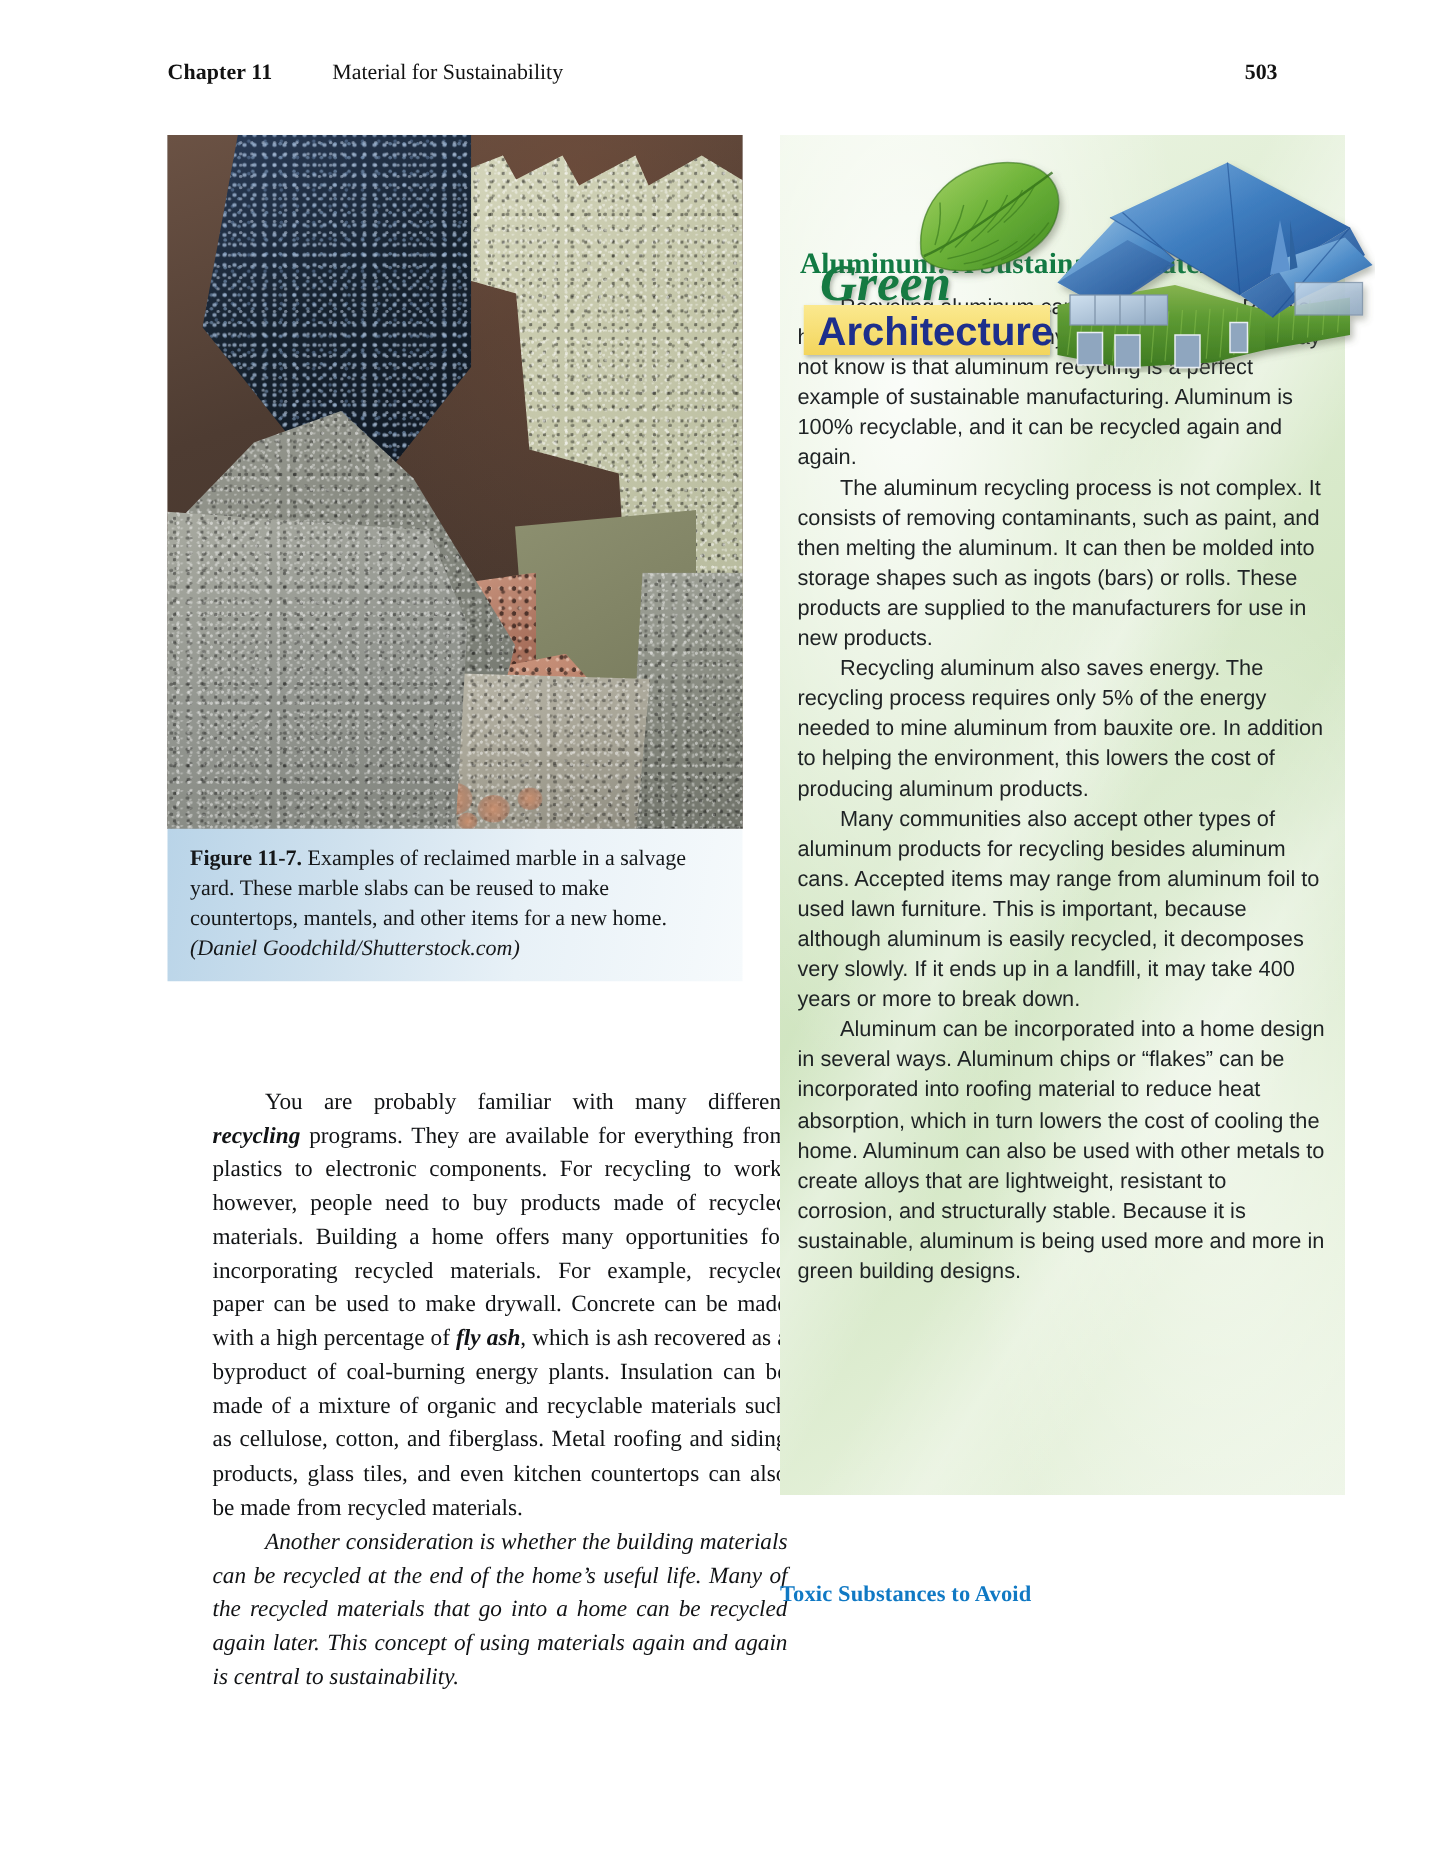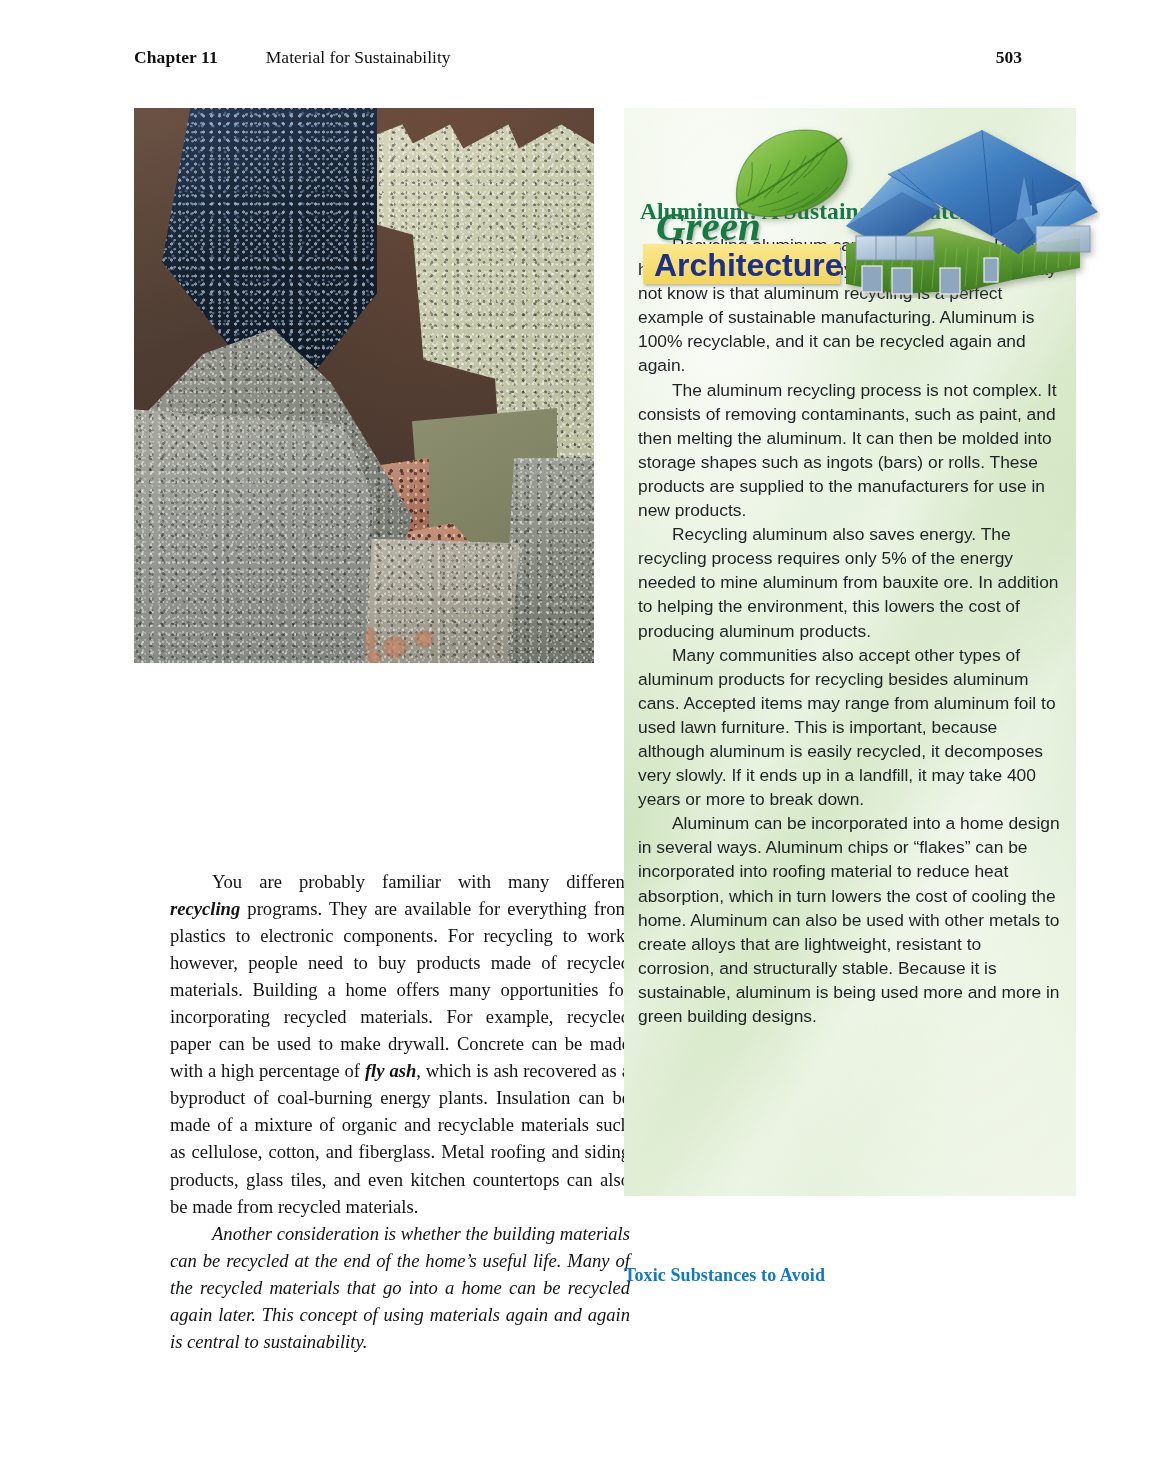--- a/index.html
+++ b/index.html
@@ -346,20 +346,23 @@
         <div class="rust" style="left:52px;top:98px;width:26px;height:22px;"></div>
         <div class="rust" style="left:84px;top:92px;width:20px;height:18px;"></div>
         <div class="rust" style="left:36px;top:112px;width:16px;height:14px;"></div>
       </div>
 
       <div class="slab slab-fg">
         <div class="grain"></div>
       </div>
     </div>
 
+    <figcaption class="caption">
+      <b>Figure 11-7.</b><span> Examples of reclaimed marble in a salvage yard. These marble slabs can be reused to make countertops, mantels, and other items for a new home. </span><i>(Daniel Goodchild/Shutterstock.com)</i>
+    </figcaption>
   </figure>
 </div>
 
 <div class="body-left">
   <p><span>You are probably familiar with many different </span><span class="term">recycling</span><span> programs. They are available for everything from plastics to electronic components. For recycling to work, however, people need to buy products made of recycled materials. Building a home offers many opportunities for incorporating recycled materials. For example, recycled paper can be used to make drywall. Concrete can be made with a high percentage of </span><span class="term">fly ash</span><span>, which is ash recovered as a byproduct of coal-burning energy plants. Insulation can be made of a mixture of organic and recyclable materials such as cellulose, cotton, and fiberglass. Metal roofing and siding products, glass tiles, and even kitchen countertops can also be made from recycled materials.</span></p>
   <p>Another consideration is whether the building materials can be recycled at the end of the home’s useful life. Many of the recycled materials that go into a home can be recycled again later. This concept of using materials again and again is central to sustainability.</p>
 </div>
 
 <div class="col-right">
   <aside class="green-box">

